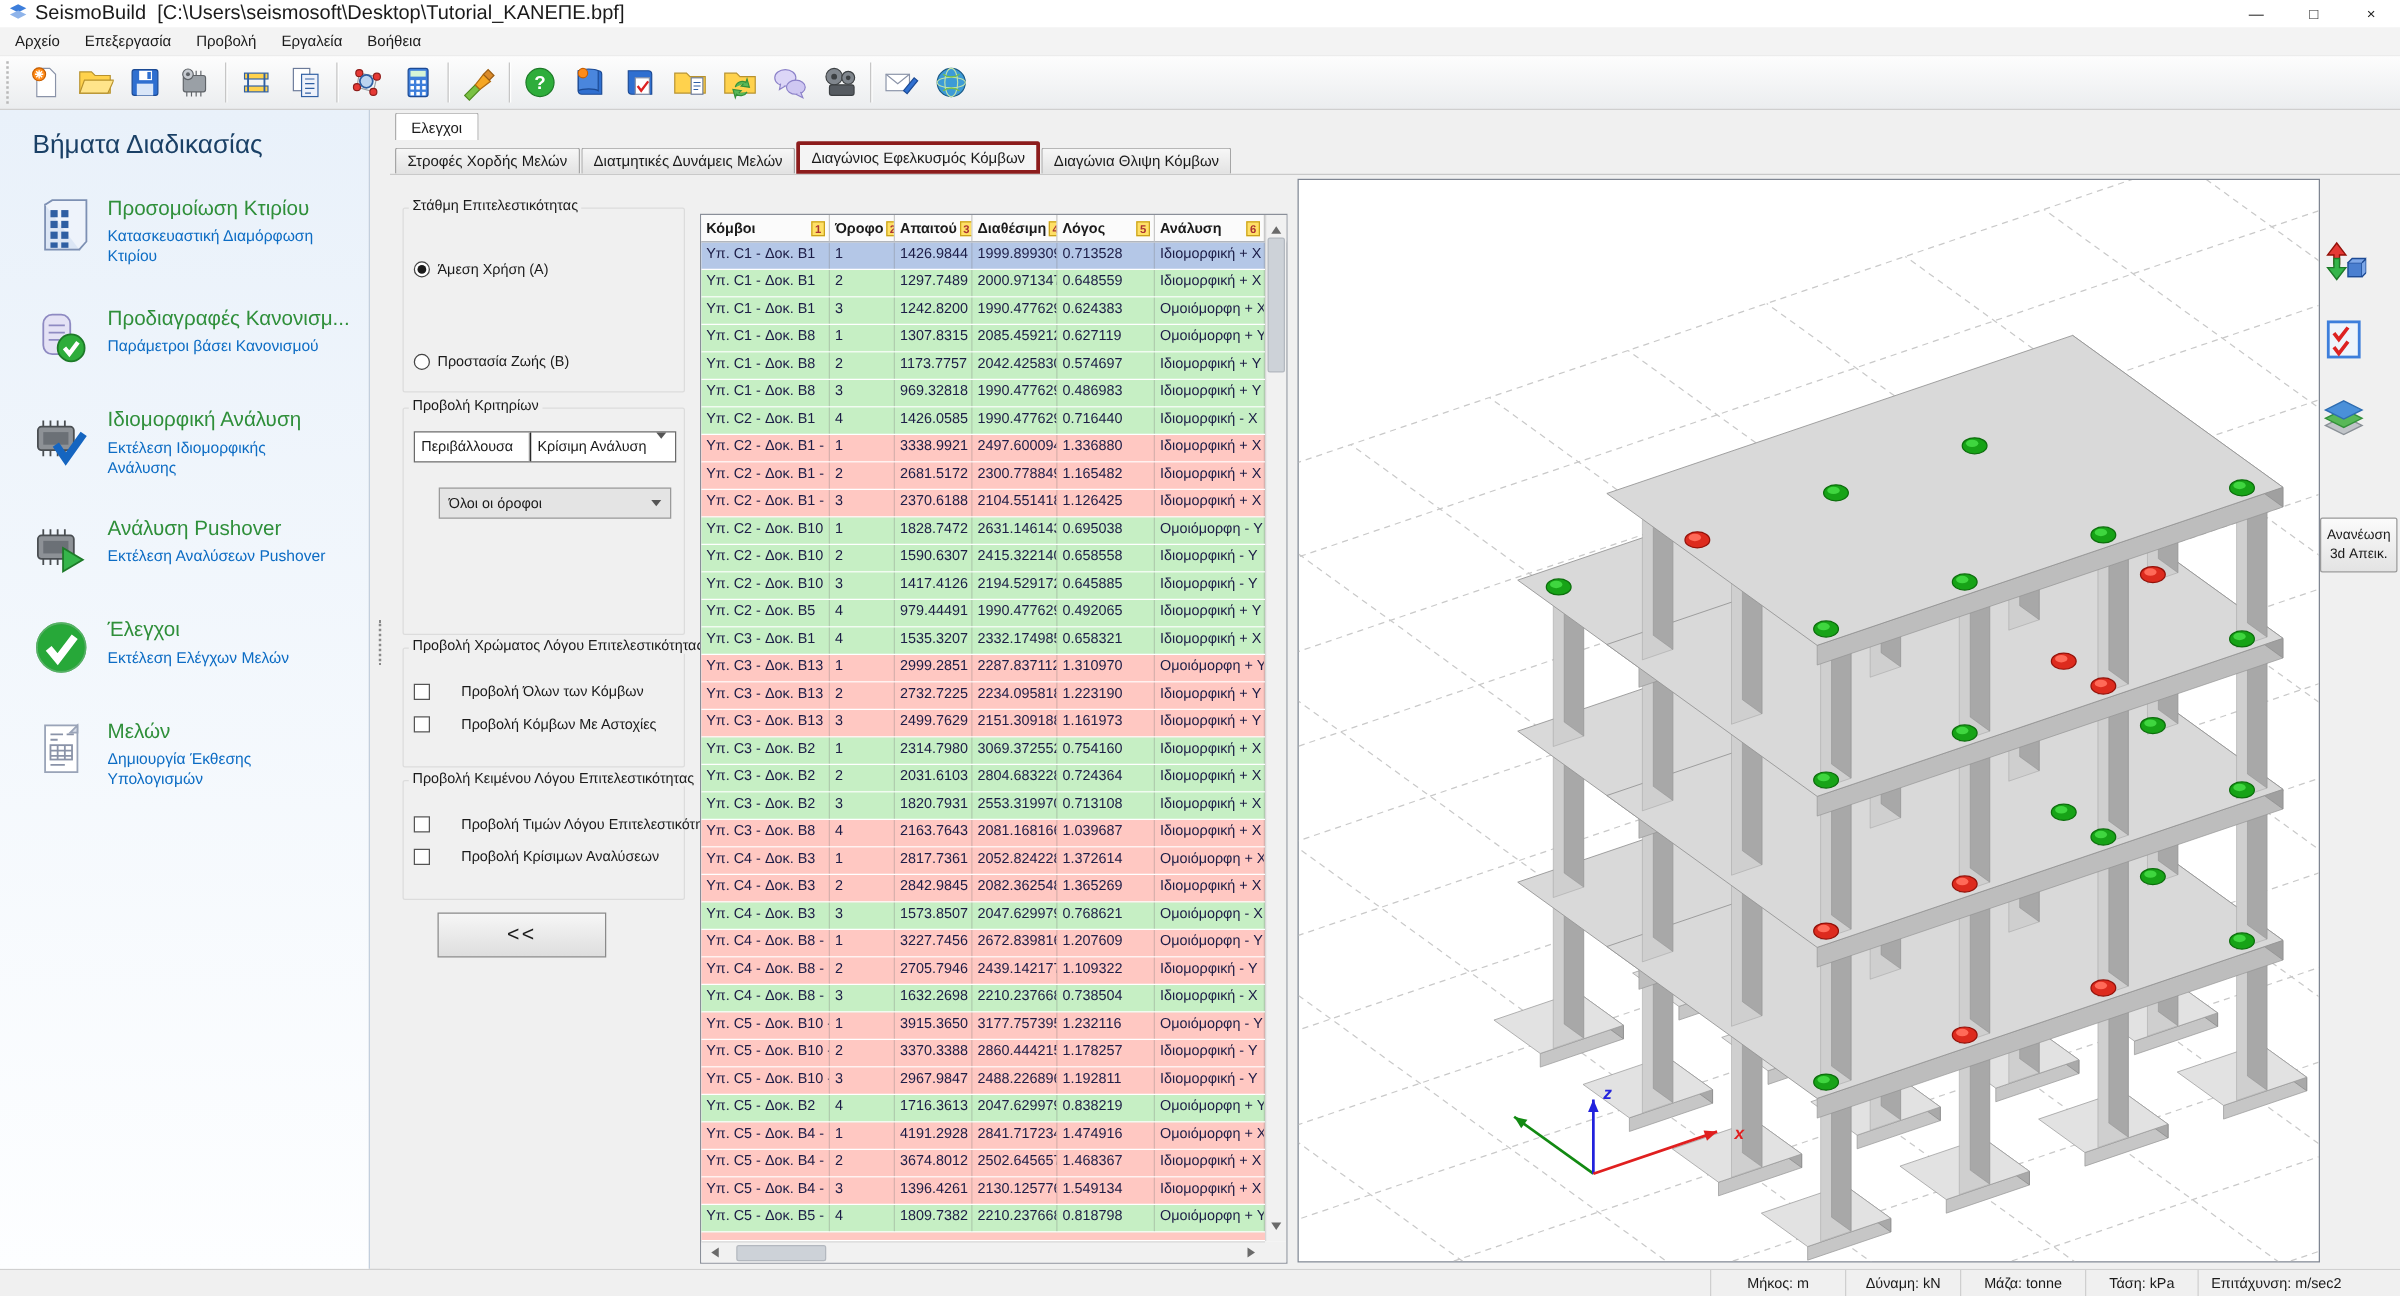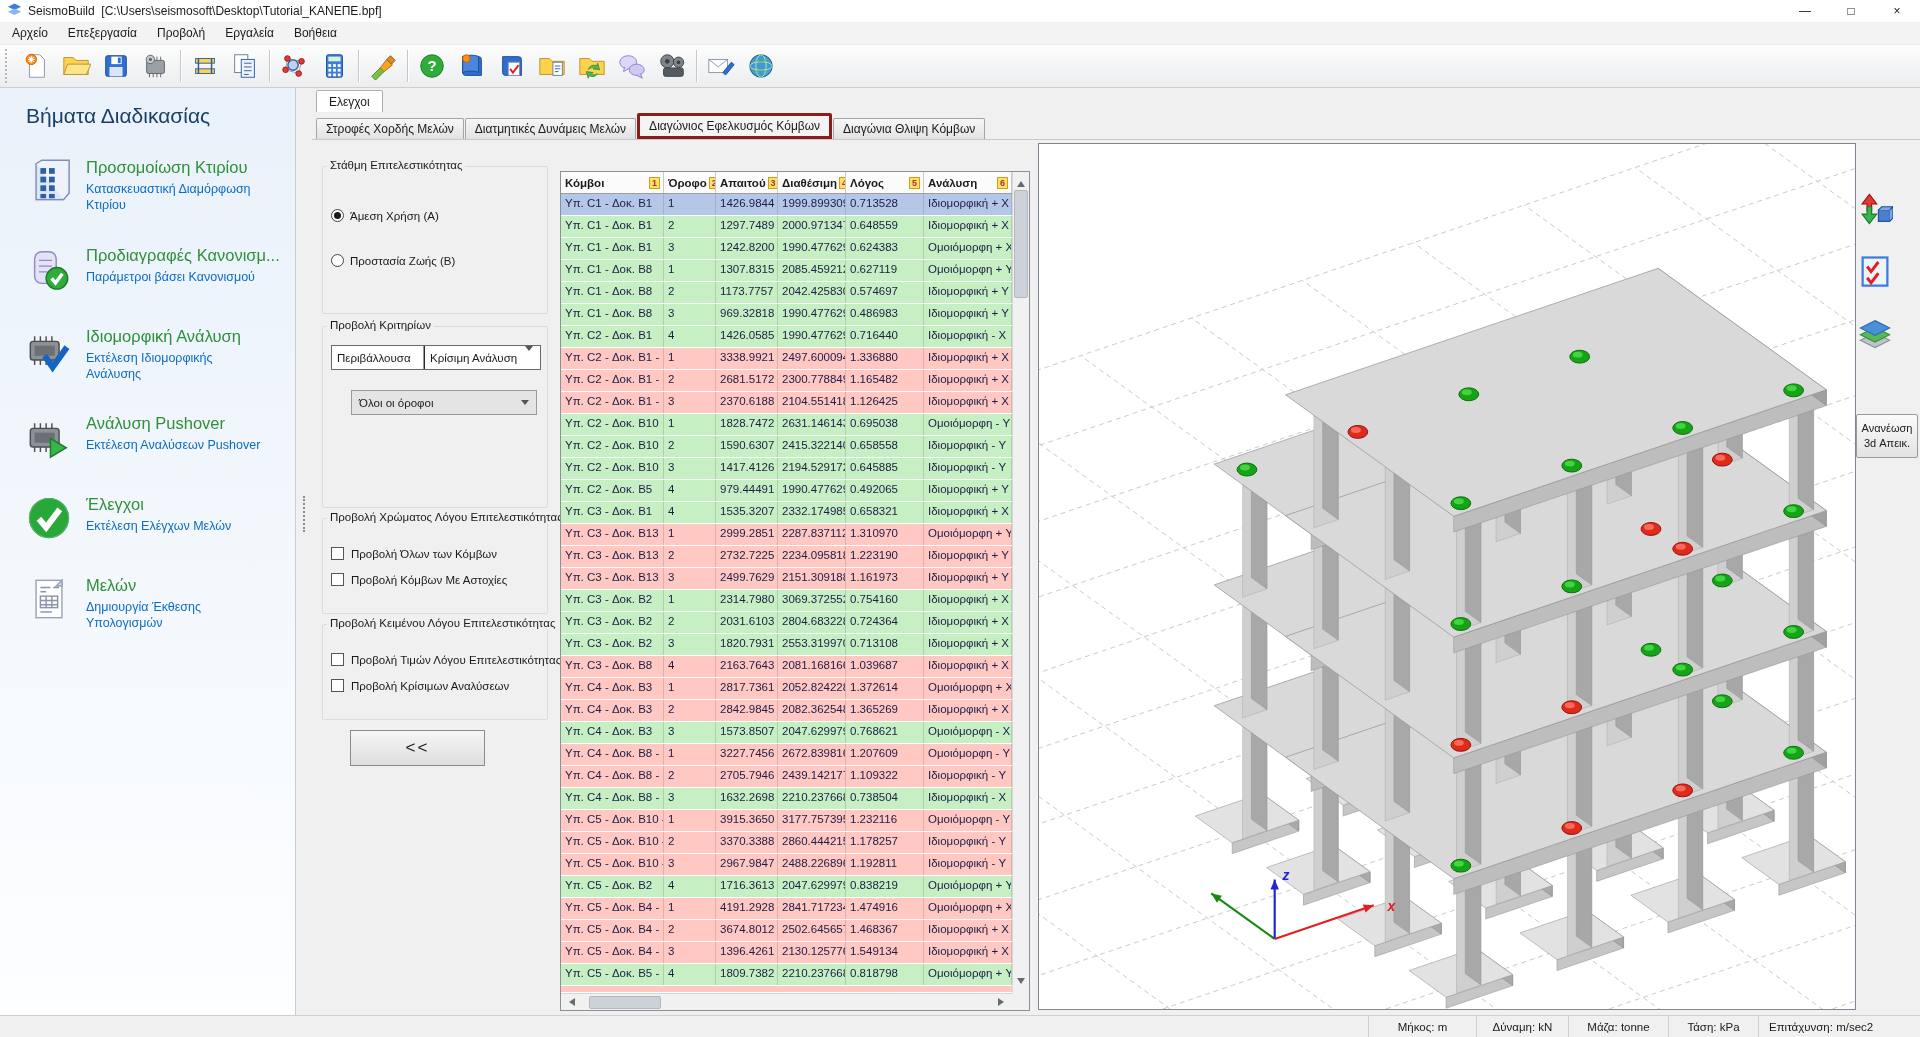--- a/index.html
+++ b/index.html
@@ -1,21 +1,21 @@
 <!DOCTYPE html>
 <html><head>
 <meta charset="utf-8">
 <style>
   *{margin:0;padding:0;box-sizing:border-box}
   html,body{width:1920px;height:1037px;overflow:hidden}
   body{font-family:"Liberation Sans","DejaVu Sans",sans-serif;font-size:12px;background:#f0f0f0;color:#1a1a1a}
 
   
   .titlebar{height:22px;background:#fff;display:flex;align-items:center;padding-left:7px;gap:6px}
-  .title-text{font-size:12px;white-space:pre}
+  .title-text{font-size:16px;white-space:pre}
   .win-btns{margin-left:auto;display:flex;height:100%}
   .win-btn{width:46px;display:flex;align-items:center;justify-content:center;font-size:12px;color:#222}
 
   
   .menubar{height:23px;background:#f3f3f3;display:flex;align-items:center;padding-left:2px;border-bottom:1px solid #ececec}
   .menu-item{padding:3px 10px}
 
   
   .toolbar{height:43px;background:linear-gradient(#fdfdfd,#ebedef);border-bottom:1px solid #cfcfcf;display:flex;align-items:center;padding-left:2px}
   .grip{width:8px;height:34px;border-left:2px dotted #b8b8b8;margin:0 3px}
@@ -47,30 +47,30 @@
 
   
   .ctrlpanel{width:240px;padding:26px 4px 0 10px;flex-shrink:0;font-size:11.5px}
   .grp{border:1px solid #dcdcdc;border-radius:2px;position:relative;padding:14px 6px 10px 8px;background:#f0f0f0}
   .grp-label{position:absolute;top:-8px;left:4px;background:#f0f0f0;padding:0 3px;white-space:nowrap;font-size:11.5px}
   .g1{height:148px;margin-bottom:12px}
   .g2{height:182px;margin-bottom:10px}
   .g3,.g4{height:96px;margin-bottom:10px}
   .radio-row{display:flex;align-items:center;gap:6px}
   .r1{margin-top:28px}
-  .r2{margin-top:32px}
+  .r2{margin-top:61px}
   .radio{width:13px;height:13px;border:1px solid #444;border-radius:50%;background:#fff;flex-shrink:0;display:grid;place-items:center}
   .radio.checked::after{content:"";width:7px;height:7px;border-radius:50%;background:#1a1a1a}
   .env-row{height:25px;display:flex;background:#fff;border:1px solid #6a6a6a;margin-top:4px}
   .env-label{width:92px;padding:0 5px;align-self:stretch;display:flex;align-items:center;border-right:1px solid #9a9a9a}
   .env-value{flex:1;padding:0 5px;border-left:1px solid #2a2a2a;align-self:stretch;display:flex;align-items:center}
   .chev{width:0;height:0;border-left:4px solid transparent;border-right:4px solid transparent;border-top:5px solid #555;margin-right:7px}
   .combo{margin:20px 0 0 20px;width:186px;height:25px;background:#e4e4e4;border:1px solid #9a9a9a;display:flex;align-items:center;padding-left:7px}
   .combo .chev{margin-left:auto}
-  .cb-row{display:flex;align-items:center;gap:7px;white-space:nowrap}
+  .cb-row{display:flex;align-items:center;gap:25px;white-space:nowrap}
   .cbr1{margin-top:14px}
   .cbr2{margin-top:13px}
   .cb{width:13px;height:13px;border:1px solid #555;background:#fff;flex-shrink:0}
   .btn-collapse{width:135px;height:36px;margin:10px 0 0 28px;background:linear-gradient(#f6f6f6,#dedede);border:1px solid #8a8a8a;font-size:17px;display:grid;place-items:center;letter-spacing:2px}
 
   
   .tablewrap{width:470px;margin:31px 0 0 8px;height:840px;background:#fff;border:1px solid #8a8f99;position:relative;font-size:11.5px;flex-shrink:0}
   .thead{display:flex;height:22px;border-bottom:1px solid #9aa0a8;background:#fbfbfb;font-weight:bold;padding-right:17px}
   .th{display:flex;align-items:center;justify-content:space-between;padding:0 3px 0 4px;border-right:1px solid #c9c9c9;overflow:hidden;white-space:nowrap}
   .c0{width:103px}.c1{width:52px}.c2{width:62px}.c3{width:68px}.c4{width:78px}.c5{flex:1}

